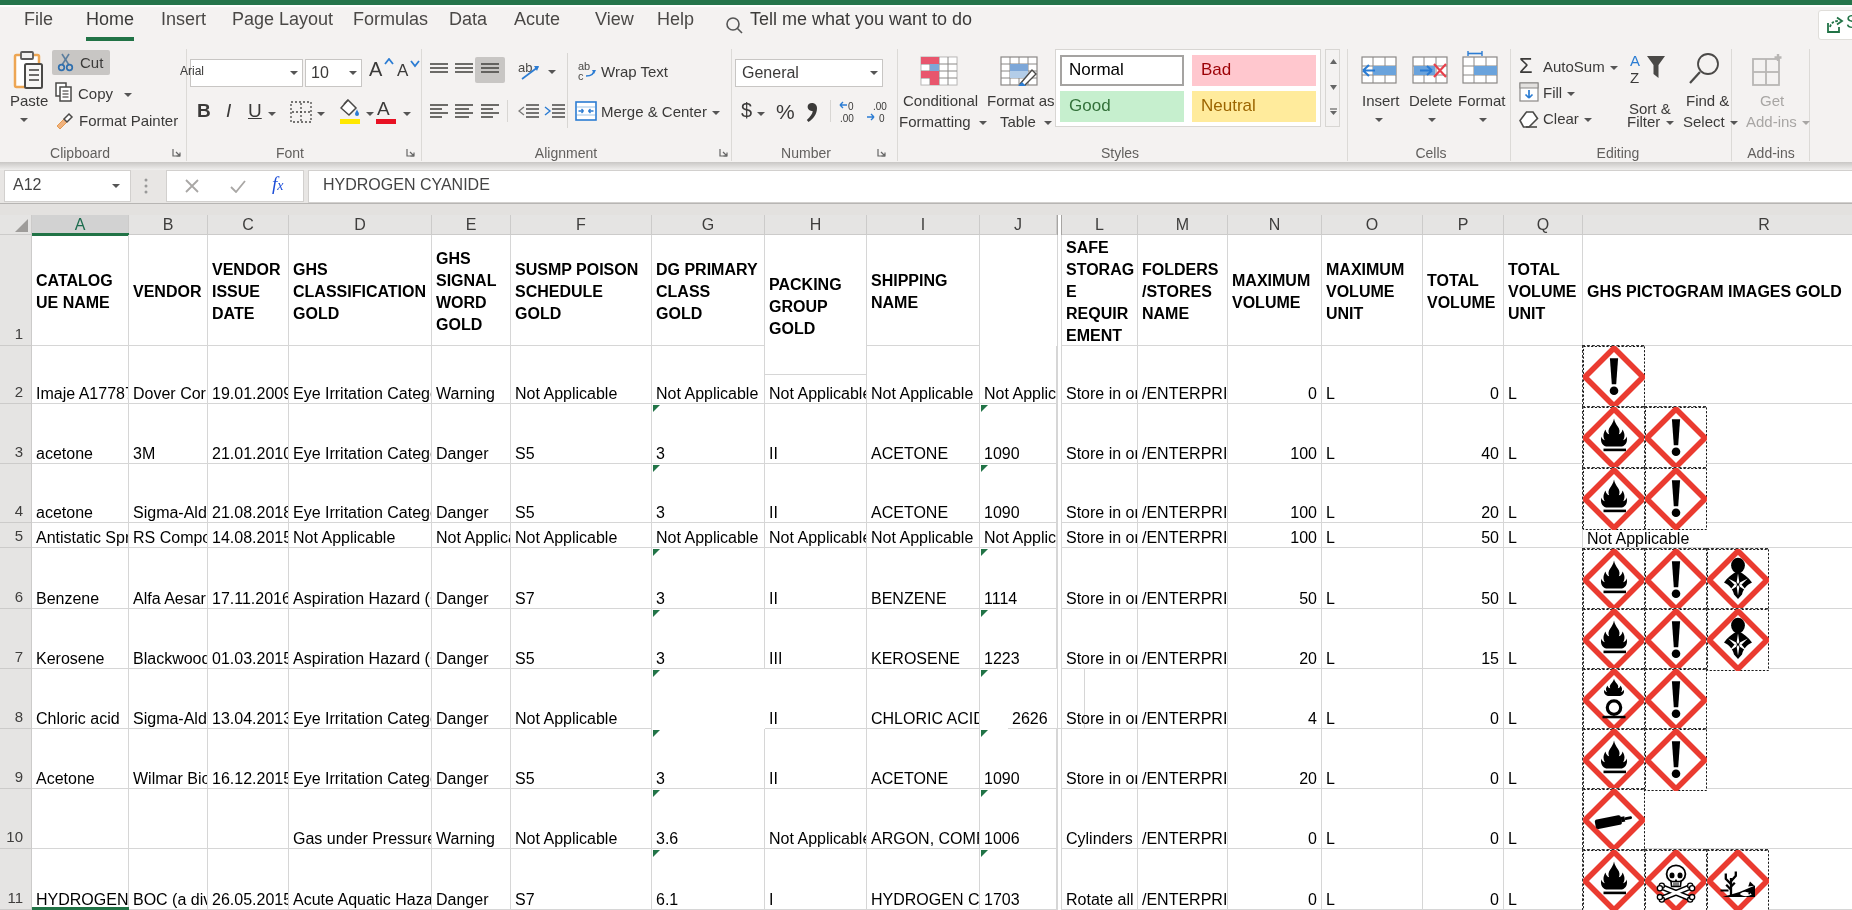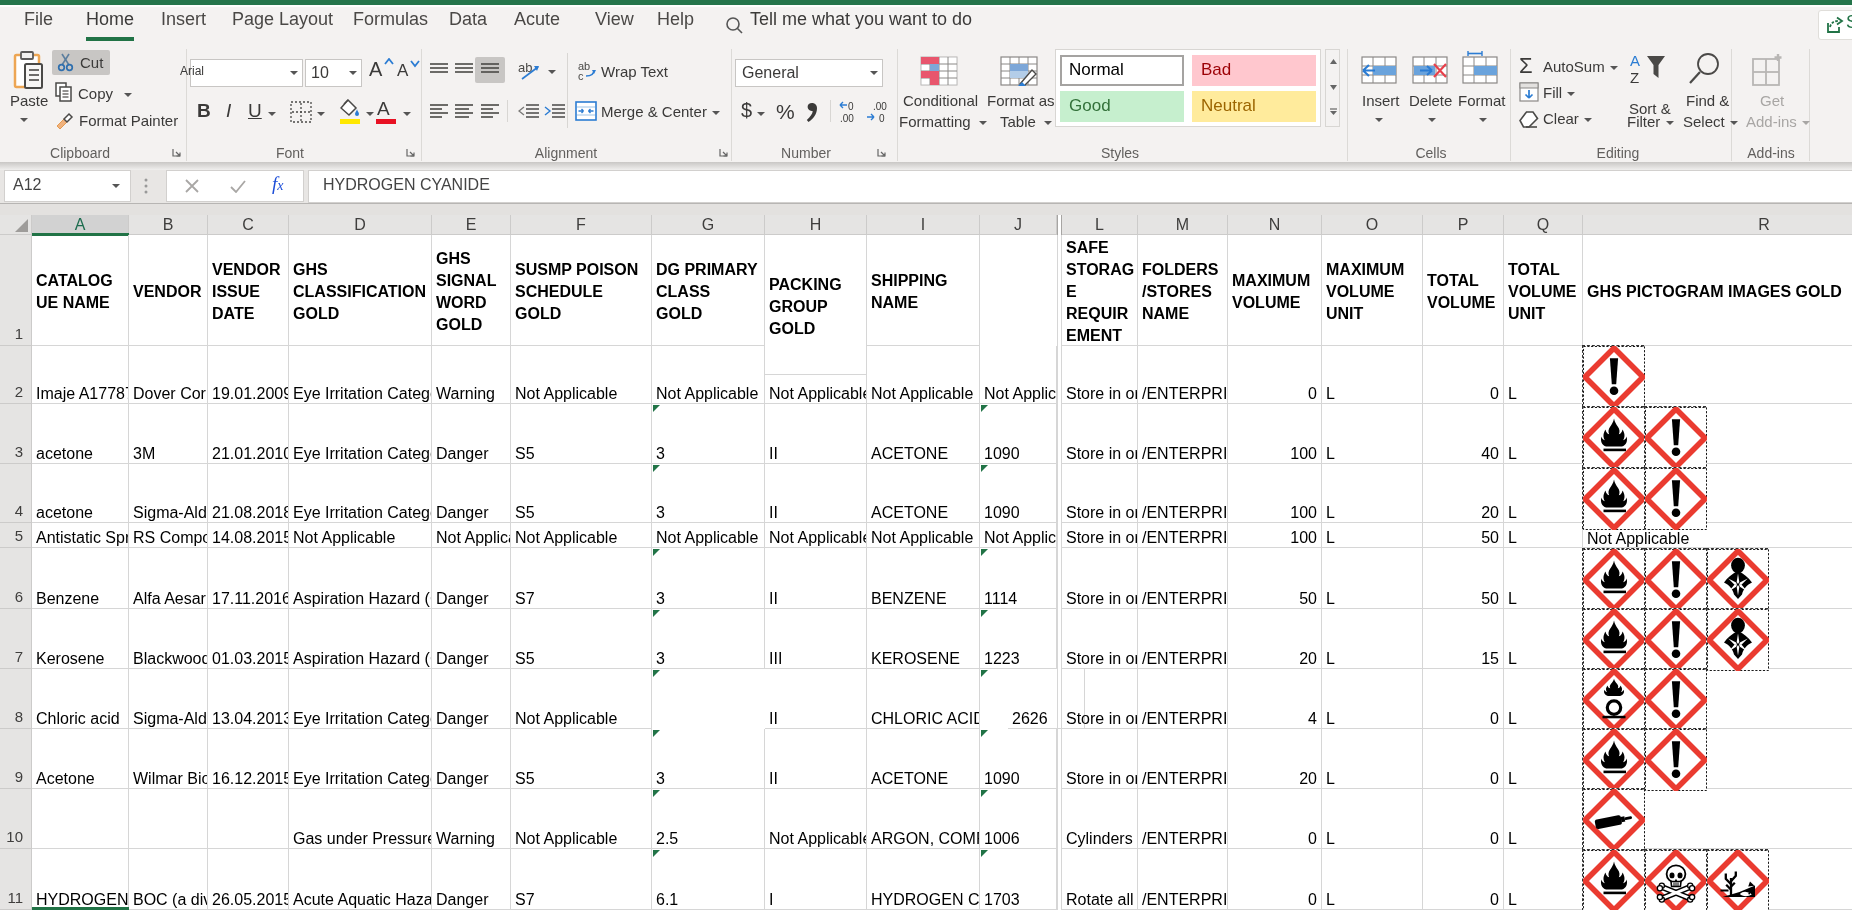--- a/index.html
+++ b/index.html
@@ -627,21 +627,21 @@
 <div class="cell cb" style="left:1504px;top:729px;width:79px;height:60px;">L</div>
 <div class="cell cb" style="left:1583px;top:729px;width:270px;height:60px;"></div>
 <div class="tri" style="left:653px;top:730px"></div>
 <div class="tri" style="left:981px;top:730px"></div>
 <div class="cell cb" style="left:32px;top:789px;width:97px;height:60px;"></div>
 <div class="cell cb" style="left:129px;top:789px;width:79px;height:60px;"></div>
 <div class="cell cb" style="left:208px;top:789px;width:81px;height:60px;"></div>
 <div class="cell cb" style="left:289px;top:789px;width:143px;height:60px;">Gas under Pressure, Liquefied</div>
 <div class="cell cb" style="left:432px;top:789px;width:79px;height:60px;">Warning</div>
 <div class="cell cb" style="left:511px;top:789px;width:141px;height:60px;">Not Applicable</div>
-<div class="cell cb" style="left:652px;top:789px;width:113px;height:60px;">2.5</div>
+<div class="cell cb" style="left:652px;top:789px;width:113px;height:60px;">3.6</div>
 <div class="cell cb" style="left:765px;top:789px;width:102px;height:60px;">Not Applicable</div>
 <div class="cell cb" style="left:867px;top:789px;width:113px;height:60px;">ARGON, COMPRESSED</div>
 <div class="cell cb" style="left:980px;top:789px;width:77px;height:60px;">1006</div>
 <div class="cell cb" style="left:1062px;top:789px;width:76px;height:60px;">Cylinders sho</div>
 <div class="cell cb" style="left:1138px;top:789px;width:90px;height:60px;">/ENTERPRISE</div>
 <div class="cell cb" style="left:1228px;top:789px;width:94px;height:60px;justify-content:flex-end;padding-right:4px;">0</div>
 <div class="cell cb" style="left:1322px;top:789px;width:101px;height:60px;">L</div>
 <div class="cell cb" style="left:1423px;top:789px;width:81px;height:60px;justify-content:flex-end;padding-right:4px;">0</div>
 <div class="cell cb" style="left:1504px;top:789px;width:79px;height:60px;">L</div>
 <div class="cell cb" style="left:1583px;top:789px;width:270px;height:60px;"></div>

